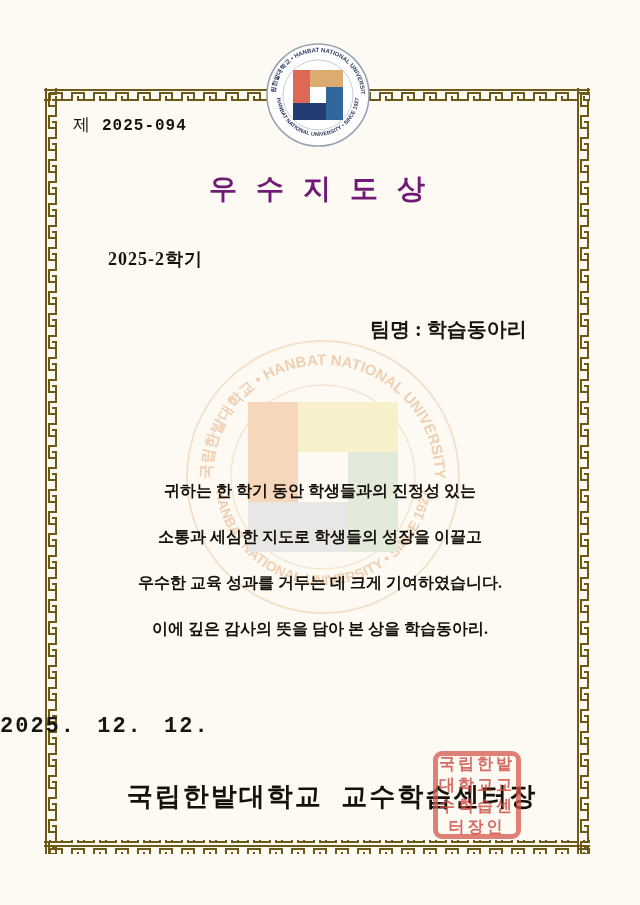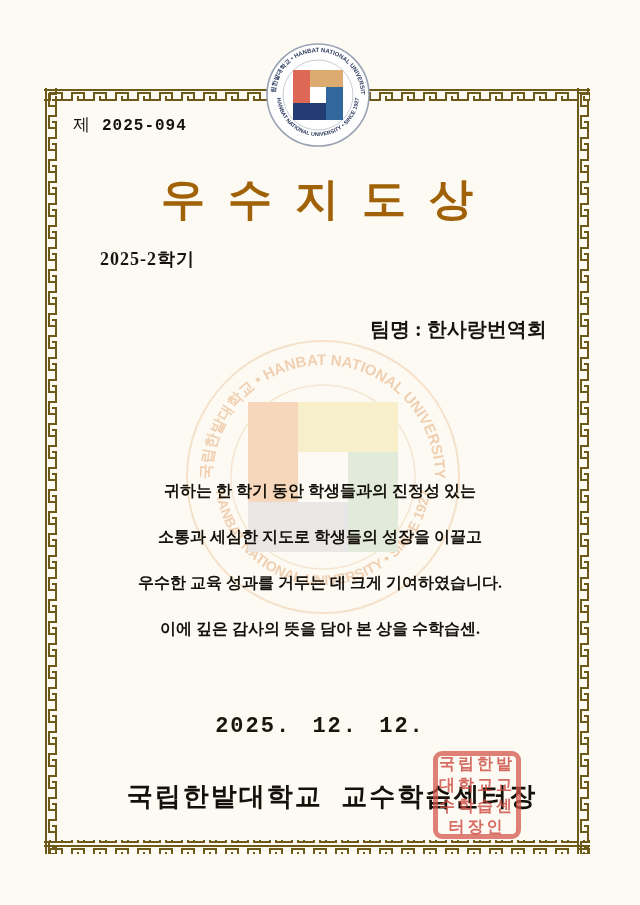--- a/index.html
+++ b/index.html
@@ -14,34 +14,34 @@
 
   
   #watermark{position:absolute;left:181px;top:335px;width:284px;height:284px;opacity:.5;pointer-events:none;}
 
   .txt{position:absolute;color:#17130c;white-space:nowrap;}
 
   #cert-no{left:73px;top:112px;font-size:20px;}
   #cert-no .prefix{font-size:17px;letter-spacing:2px;margin-right:10px;}
   #cert-no .num{font-family:"Liberation Mono",monospace;font-size:16px;font-weight:600;letter-spacing:1px;}
 
-  #title{left:0;right:0;top:170px;text-align:center;font-size:44px;font-weight:700;
-         letter-spacing:6px;color:#a16207;}
+  #title{left:0;right:0;top:170px;text-align:center;font-size:28px;font-weight:700;
+         letter-spacing:6px;color:#701a75;}
 
-  #semester{left:100px;top:247px;font-size:18px;font-weight:700;letter-spacing:1px;}
+  #semester{left:108px;top:247px;font-size:18px;font-weight:700;letter-spacing:1px;}
   #program{left:82px;top:269px;font-size:23px;font-weight:700;letter-spacing:2px;}
 
   #recipient{left:370px;top:313px;font-size:20px;font-weight:700;line-height:32px;}
   #recipient .row{white-space:nowrap;}
 
   #body-text{left:0;right:0;top:468px;text-align:center;font-size:16px;font-weight:600;
              line-height:46px;color:#14100a;}
   #body-text .line{white-space:nowrap;}
 
-  #date{left:0;right:0;top:714px;text-align:center;
+  #date{left:0;right:0;top:714px;
         font-family:"Liberation Mono",monospace;font-size:22px;font-weight:600;
         letter-spacing:2px;word-spacing:6px;color:#1a160e;}
 
   #issuer{left:50%;top:779px;transform:translateX(-50%);margin-left:12px;
           font-size:26px;font-weight:700;letter-spacing:2px;word-spacing:10px;color:#15110a;}
 
   
   #stamp{position:absolute;left:433px;top:751px;width:88px;height:88px;
          border:5px solid rgba(211,84,74,.8);border-radius:9px;box-sizing:border-box;
          display:flex;flex-direction:column;justify-content:center;align-items:center;
@@ -113,28 +113,28 @@
       <rect x="61" y="45" width="17" height="33" fill="#31679d"></rect>
       <rect x="28" y="61" width="33" height="17" fill="#243c74"></rect>
     </g>
   </svg>
 
   <div id="title" class="txt">우 수 지 도 상</div>
 
   <div id="semester" class="txt">2025-2학기</div>
 
   <div id="recipient" class="txt">
-    <div class="row">팀명 : 한사랑번역회</div>
+    <div class="row">팀명 : 학습동아리</div>
   </div>
 
   <div id="body-text" class="txt">
     <div class="line">귀하는 한 학기 동안 학생들과의 진정성 있는</div>
     <div class="line">소통과 세심한 지도로 학생들의 성장을 이끌고</div>
     <div class="line">우수한 교육 성과를 거두는 데 크게 기여하였습니다.</div>
-    <div class="line">이에 깊은 감사의 뜻을 담아 본 상을 수학습센.</div>
+    <div class="line">이에 깊은 감사의 뜻을 담아 본 상을 학습동아리.</div>
   </div>
 
   <div id="date" class="txt">2025. 12. 12.</div>
 
   <div id="issuer" class="txt">국립한밭대학교 교수학습센터장</div>
 
   <div id="stamp">
     <div class="srow">국립한밭</div>
     <div class="srow">대학교교</div>
     <div class="srow">수학습센</div>

